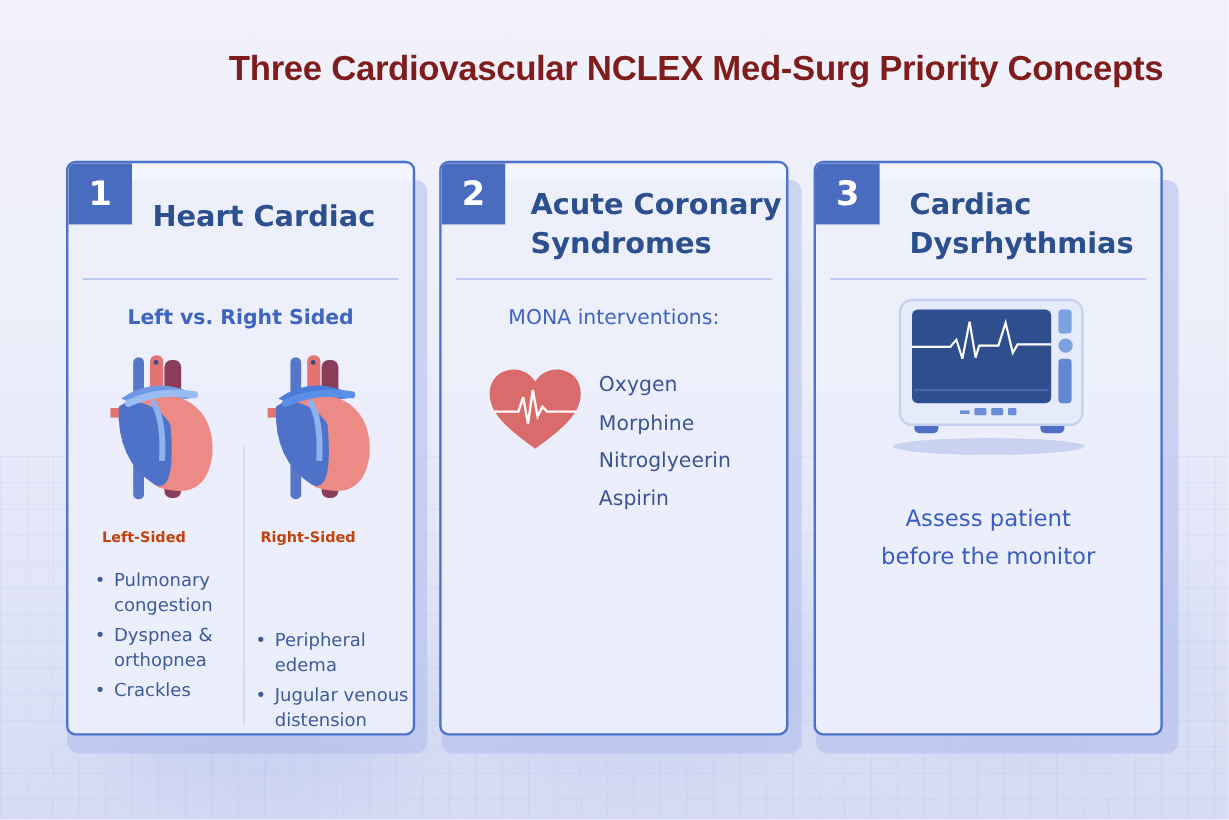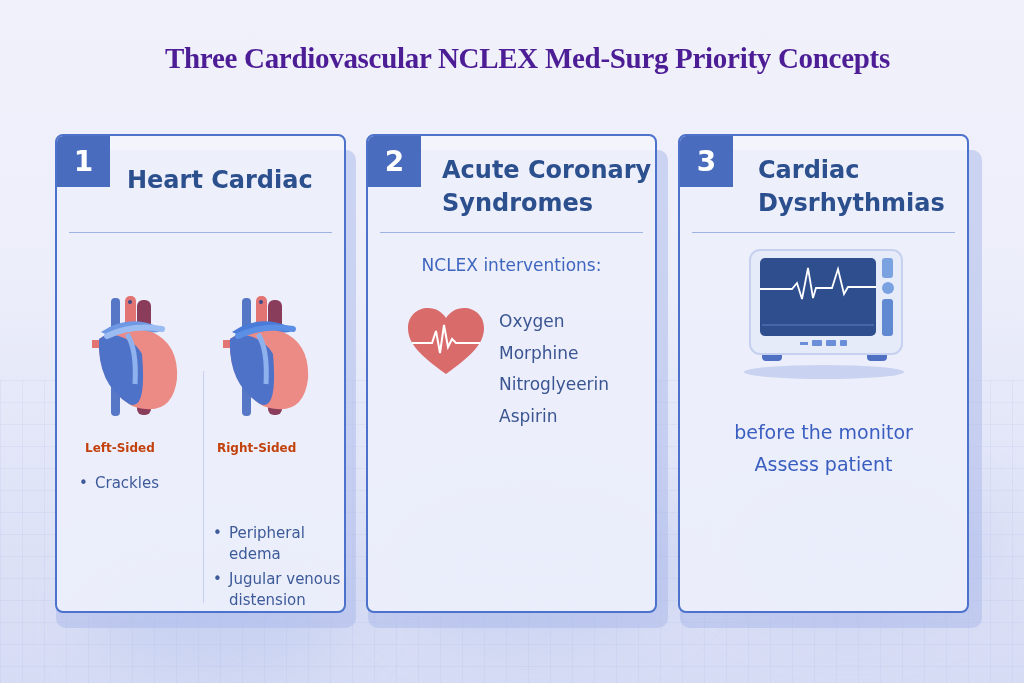--- a/index.html
+++ b/index.html
@@ -17,22 +17,23 @@
       linear-gradient(90deg, rgba(160,175,225,0.18) 1px, transparent 1px);
     background-size: 22px 22px;
     opacity: 0.8;
   }
   .bg-blob {
     position: absolute; border-radius: 50%; filter: blur(30px);
     background: rgba(170,185,235,0.35);
   }
   .title {
     position: absolute; left: 165px; top: 42px; width: 830px;
-    font-size: 29px; color: #4c1d95; letter-spacing: -0.3px;
-    font-family: Liberation Serif, serif;
+    font-size: 29px; color: #7f1d1d; letter-spacing: -0.3px;
+    font-family: Liberation Sans, sans-serif;
+    text-align: center;
   }
   .card-shadow {
     position: absolute; border-radius: 10px;
     background: rgba(175,188,235,0.55);
   }
   .card {
     position: absolute; top: 134px; width: 291px; height: 479px;
     border: 2px solid #4d72cc; border-radius: 8px;
     background: rgba(244,245,253,0.82);
     overflow: hidden;
@@ -71,20 +72,21 @@
 <h1 class="title">Three Cardiovascular NCLEX Med-Surg Priority Concepts</h1>
 
 <div class="card-shadow" style="left:56px;top:150px;width:300px;height:478px;"></div>
 <div class="card-shadow" style="left:368px;top:150px;width:300px;height:478px;"></div>
 <div class="card-shadow" style="left:680px;top:150px;width:302px;height:478px;"></div>
 
 <section class="card" style="left:55px;">
   <div class="num-badge">1</div>
   <h2 class="card-title" style="left:70px;top:28px;">Heart Cardiac</h2>
   <div class="divider"></div>
+  <div class="subhead" style="top:119px;font-weight:bold;">Left vs. Right  Sided</div>
 
   <svg class="heart-img" style="left:30px;top:158px;" width="95" height="125" viewBox="0 0 95 125">
     <rect x="24" y="4" width="9" height="118" rx="4" fill="#5577c6"></rect>
     <rect x="50" y="6" width="14" height="115" rx="6" fill="#8a3d5b"></rect>
     <rect x="38" y="2" width="11" height="60" rx="5" fill="#e37474"></rect>
     <circle cx="43" cy="8" r="2" fill="#3a4c8a"></circle>
     <rect x="5" y="46" width="10" height="8" fill="#e37474"></rect>
     <path d="M14 38 Q40 20 70 32 Q80 40 60 38 Q48 40 40 50 Z" fill="#6e98e3"></path>
     <path d="M12 45 Q10 90 45 112 Q85 125 90 85 Q92 50 65 38 Q45 32 20 40 Z" fill="#ec8a86"></path>
     <path d="M12 45 Q10 90 42 110 Q60 118 55 60 Q45 42 20 40 Z" fill="#4f72c9"></path>
@@ -100,36 +102,38 @@
     <path d="M14 38 Q40 20 70 32 Q80 40 60 38 Q48 40 40 50 Z" fill="#4a7bd8"></path>
     <path d="M12 45 Q10 90 45 112 Q85 125 90 85 Q92 50 65 38 Q45 32 20 40 Z" fill="#ec8a86"></path>
     <path d="M12 45 Q10 90 42 110 Q60 118 55 60 Q45 42 20 40 Z" fill="#4f72c9"></path>
     <path d="M40 40 Q50 55 48 90" stroke="#8fb2ee" stroke-width="5" fill="none"></path>
     <path d="M20 42 Q45 30 75 35" stroke="#5b8fe6" stroke-width="6" fill="none" stroke-linecap="round"></path>
   </svg>
 
   <div class="col-divider"></div>
   <div class="col-title" style="left:28px;top:305px;">Left-Sided</div>
   <ul class="bullets" style="left:22px;top:337px;width:120px;">
+    <li>Pulmonary congestion</li>
+    <li>Dyspnea &amp; orthopnea</li>
     <li>Crackles</li>
   </ul>
   <div class="col-title" style="left:160px;top:305px;">Right-Sided</div>
   <ul class="bullets" style="left:156px;top:339px;width:134px;margin-top:48px;">
     <li>Peripheral edema</li>
     <li>Jugular venous distension</li>
     <li>Ascites</li>
   </ul>
 </section>
 
 <section class="card" style="left:366px;">
   <div class="num-badge">2</div>
   <h2 class="card-title" style="left:74px;top:18px;">Acute Coronary</h2>
   <h2 class="card-title" style="left:74px;top:51px;">Syndromes</h2>
   <div class="divider"></div>
-  <div class="subhead" style="top:119px;">NCLEX interventions:</div>
+  <div class="subhead" style="top:119px;">MONA interventions:</div>
 
   <svg class="heart-img" style="left:38px;top:170px;" width="80" height="70" viewBox="0 0 80 70">
     <path d="M40 68 C15 50 2 38 2 22 C2 10 11 2 22 2 C30 2 36 6 40 12 C44 6 50 2 58 2 C69 2 78 10 78 22 C78 38 65 50 40 68 Z" fill="#d96b6b"></path>
     <polyline points="6,37 26,37 30,25 34,47 38,19 42,41 46,33 50,37 74,37" fill="none" stroke="#ffffff" stroke-width="2"></polyline>
   </svg>
 
   <div class="mona-list">
     <div>Oxygen</div>
     <div>Morphine</div>
     <div>Nitroglyeerin</div>
@@ -154,16 +158,16 @@
     <rect x="140" y="12" width="11" height="20" rx="3" fill="#7aa1e0"></rect>
     <circle cx="146" cy="42" r="6" fill="#7aa1e0"></circle>
     <rect x="140" y="53" width="11" height="37" rx="3" fill="#6189d2"></rect>
     <rect x="58" y="96" width="8" height="3" fill="#6a8fd8"></rect>
     <rect x="70" y="94" width="10" height="6" rx="1" fill="#6a8fd8"></rect>
     <rect x="84" y="94" width="10" height="6" rx="1" fill="#6a8fd8"></rect>
     <rect x="98" y="94" width="7" height="6" rx="1" fill="#6a8fd8"></rect>
   </svg>
 
   <div class="assess">
+    <div>Assess patient</div>
     <div>before the monitor</div>
-    <div>Assess patient</div>
   </div>
 </section>
 
 </body></html>

